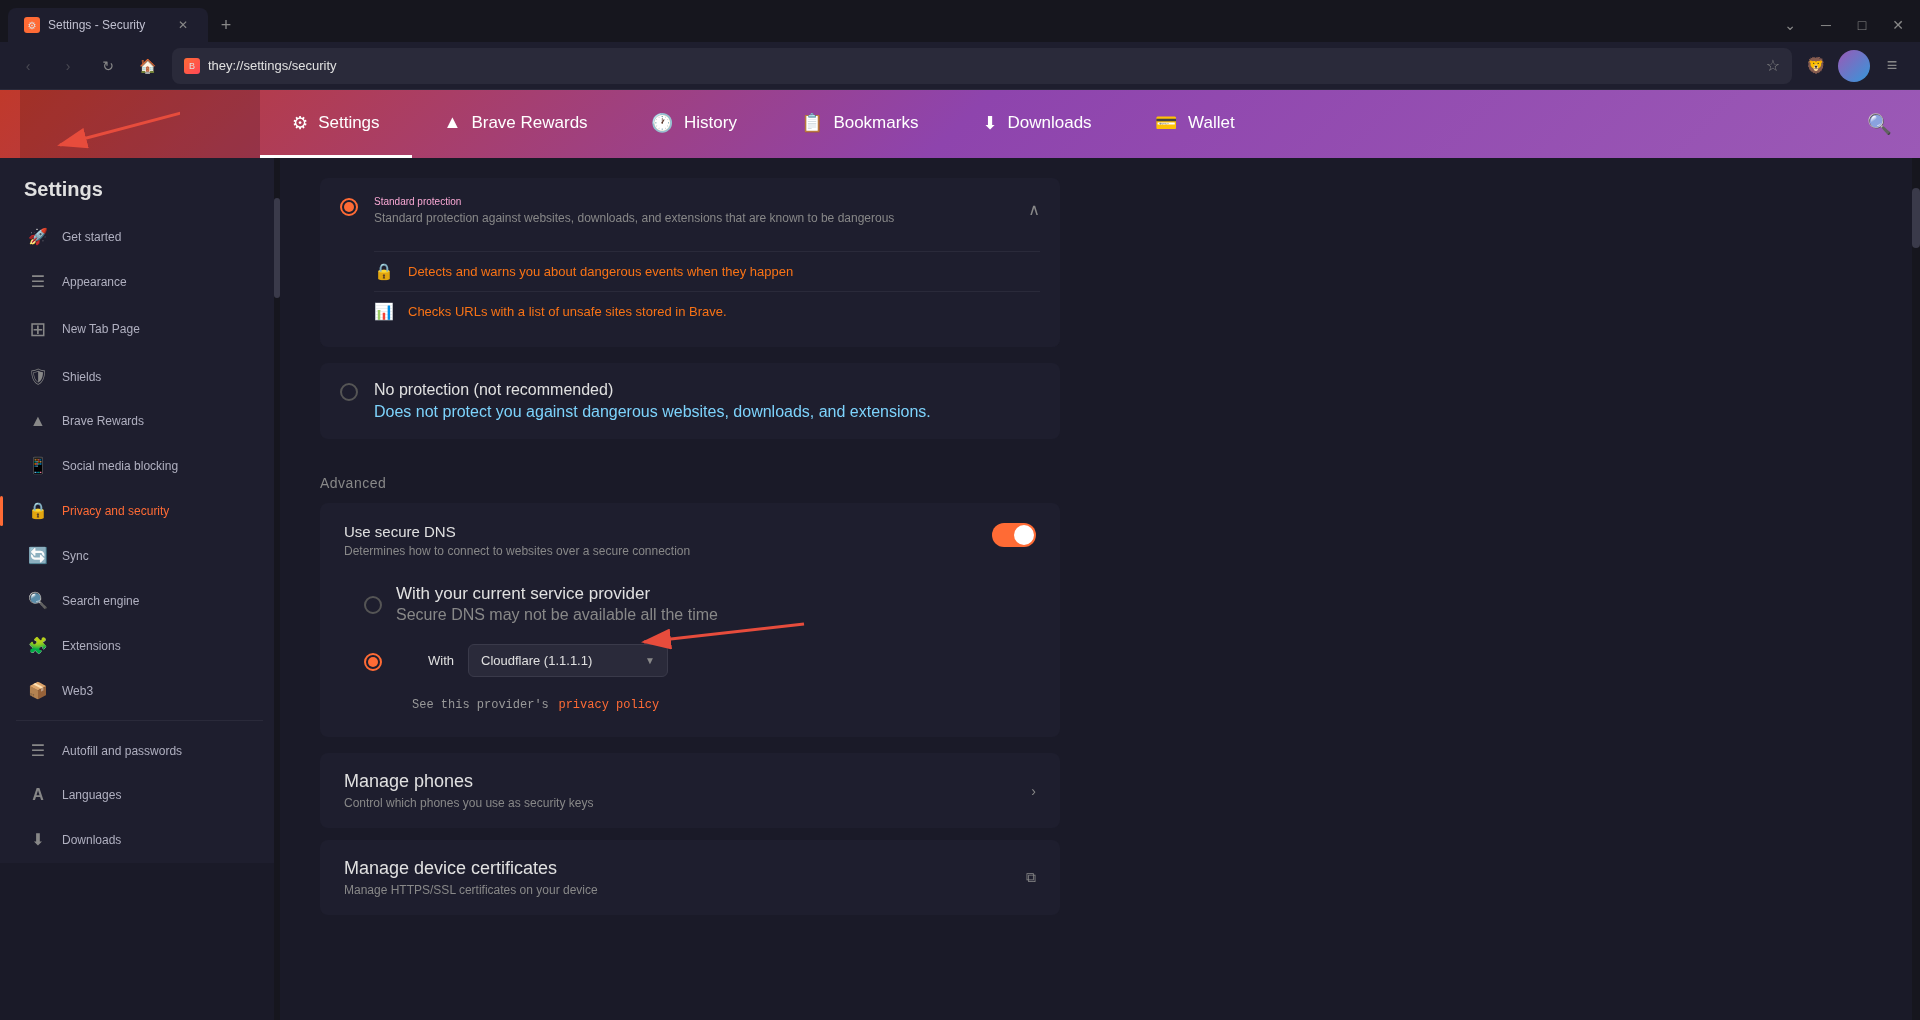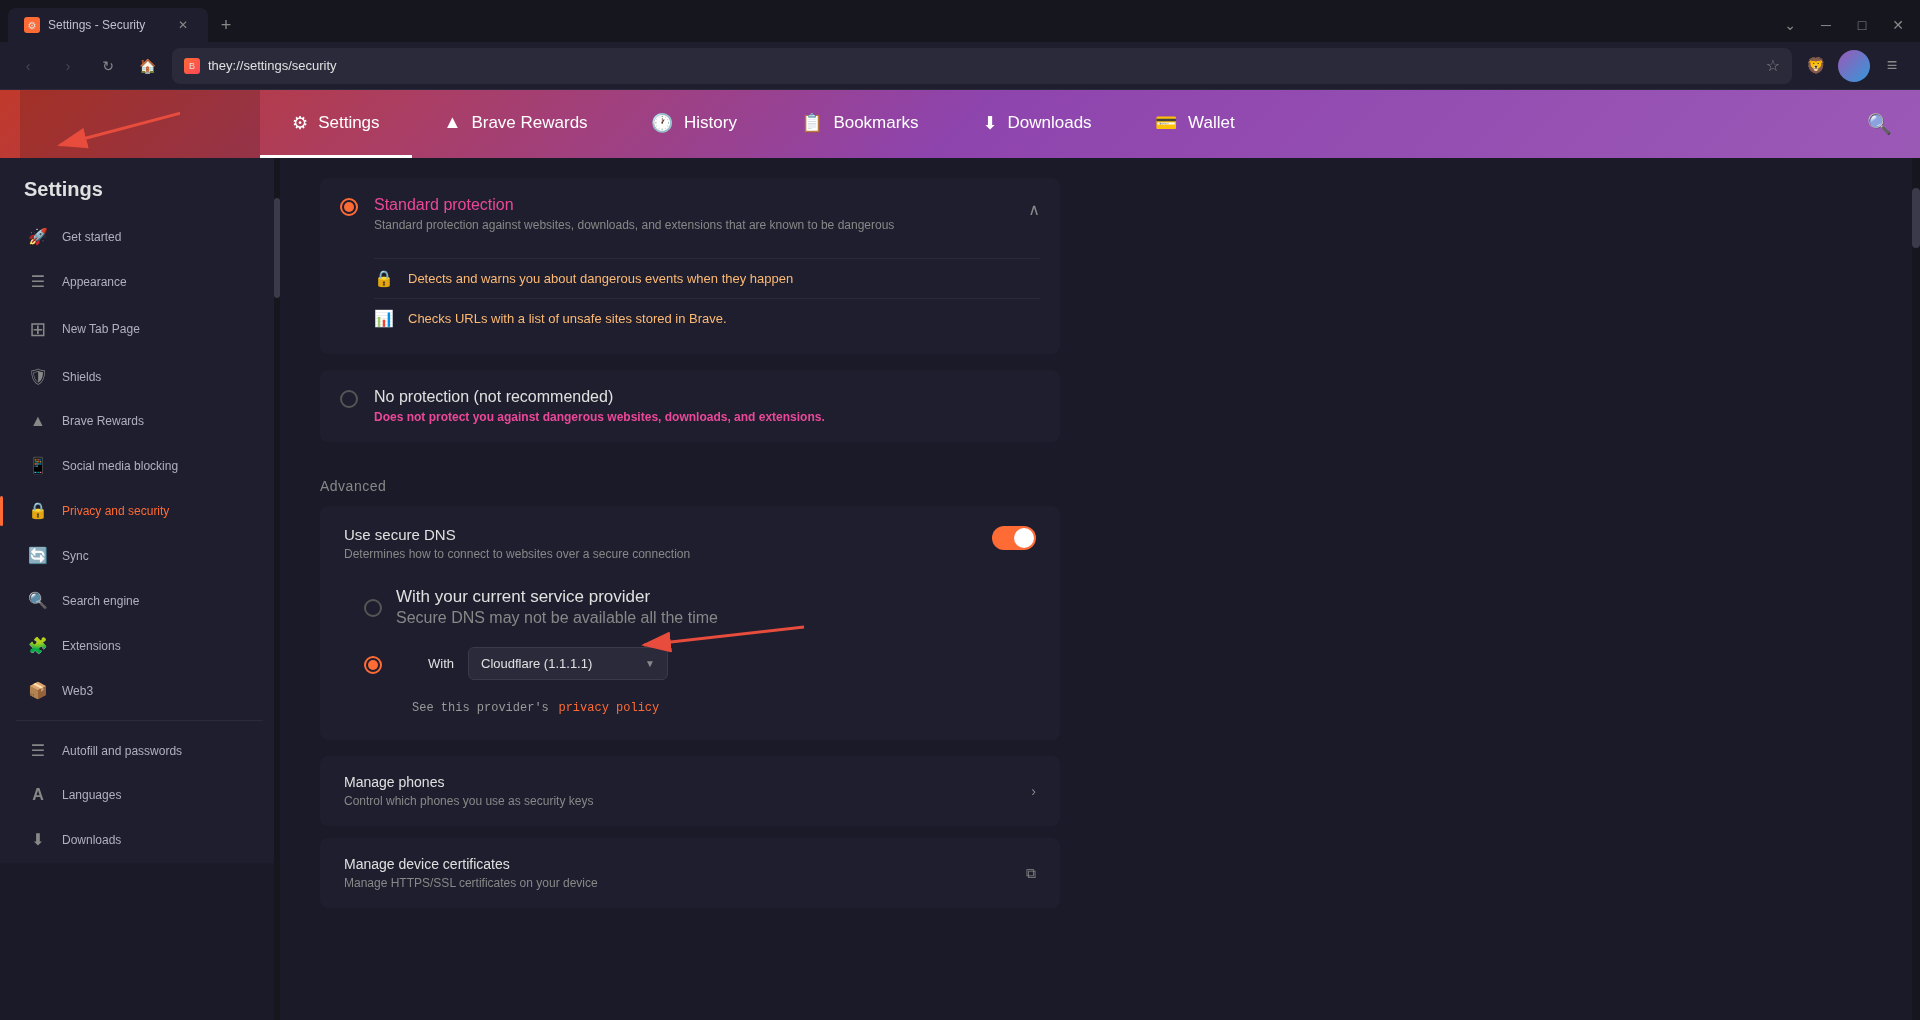--- a/index.html
+++ b/index.html
@@ -58,35 +58,35 @@
     .content-area { flex: 1; overflow-y: auto; background: #1a1a28; padding: 0; position: relative; }
     .content-inner { max-width: 820px; padding: 20px 40px; }
 
     
     .protection-section { background: #1e1e2e; border-radius: 8px; margin-bottom: 16px; overflow: hidden; }
     .protection-option { display: flex; align-items: flex-start; gap: 16px; padding: 18px 20px; cursor: pointer; }
     .radio-btn { width: 18px; height: 18px; border-radius: 50%; border: 2px solid #555; flex-shrink: 0; margin-top: 2px; display: flex; align-items: center; justify-content: center; }
     .radio-btn.selected { border-color: #ff6b35; }
     .radio-btn.selected::after { content: ''; width: 10px; height: 10px; border-radius: 50%; background: #ff6b35; }
     .protection-info { flex: 1; }
-    .protection-title { font-size: 16px; font-weight: 500; color: #ec4899; margin-bottom: 4px; }
+    .protection-title { font-size: 10px; font-weight: 500; color: #f9a8d4; margin-bottom: 4px; }
     .protection-desc { font-size: 12px; color: #888; }
     .collapse-icon { color: #888; font-size: 16px; margin-top: 4px; }
 
     
     .features-list { padding: 8px 20px 16px 54px; background: #1e1e2e; }
     .feature-item { display: flex; align-items: center; gap: 14px; padding: 10px 0; border-top: 1px solid #2a2a3a; }
     .feature-icon { font-size: 16px; color: #666; width: 20px; text-align: center; flex-shrink: 0; }
-    .feature-text { font-size: 13px; color: #fdba74; }
+    .feature-text { font-size: 13px; color: #f97316; }
 
     
     .no-protection { display: flex; align-items: flex-start; gap: 16px; padding: 18px 20px; cursor: pointer; }
     .no-prot-info { flex: 1; }
     .no-prot-title { font-size: 16px; color: #e0e0e0; margin-bottom: 4px; }
-    .no-prot-desc { font-size: 12px; color: #ec4899; font-weight: bold; }
+    .no-prot-desc { font-size: 16px; color: #7dd3fc; }
 
     
     .advanced-label { font-size: 14px; color: #888; padding: 20px 0 12px 0; font-weight: 500; letter-spacing: 0.5px; }
 
     
     .dns-section { background: #1e1e2e; border-radius: 8px; padding: 20px 24px; margin-bottom: 16px; }
     .dns-header { display: flex; align-items: flex-start; justify-content: space-between; margin-bottom: 16px; }
     .dns-title { font-size: 15px; font-weight: 500; color: #e0e0e0; margin-bottom: 4px; }
     .dns-desc { font-size: 12px; color: #888; }
     .toggle { width: 44px; height: 24px; border-radius: 12px; background: #ff6b35; position: relative; cursor: pointer; flex-shrink: 0; }
@@ -100,21 +100,21 @@
     .dns-radio-desc { font-size: 16px; color: #888; margin-top: 2px; }
     .dns-with-row { display: flex; align-items: center; gap: 14px; padding: 10px 0; cursor: pointer; }
     .dns-with-label { font-size: 13px; color: #e0e0e0; margin-left: 32px; }
     .dns-dropdown { background: #2a2a3a; border: 1px solid #3a3a4a; border-radius: 6px; padding: 8px 12px; color: #e0e0e0; font-size: 13px; display: flex; align-items: center; gap: 8px; min-width: 200px; cursor: pointer; }
     .dns-dropdown-arrow { color: #888; font-size: 10px; margin-left: auto; }
     .privacy-link { color: #ff6b35; text-decoration: none; font-size: 12px; }
     .privacy-policy-row { padding: 8px 0 4px 48px; font-family: Liberation Mono, monospace; }
 
     
     .manage-section { background: #1e1e2e; border-radius: 8px; padding: 18px 24px; margin-bottom: 12px; display: flex; align-items: center; justify-content: space-between; cursor: pointer; }
-    .manage-info .manage-title { font-size: 14px; font-weight: 500; color: #e0e0e0; margin-bottom: 4px; }
+    .manage-info .manage-title { font-size: 18px; font-weight: 500; color: #e0e0e0; margin-bottom: 4px; }
     .manage-info .manage-desc { font-size: 12px; color: #888; }
     .manage-arrow { color: #888; font-size: 14px; }
     .manage-ext-icon { color: #888; font-size: 14px; cursor: pointer; }
 
     
     .content-area::-webkit-scrollbar { width: 8px; }
     .content-area::-webkit-scrollbar-track { background: #1a1a28; }
     .content-area::-webkit-scrollbar-thumb { background: #3a3a4a; border-radius: 4px; }
     .sidebar::-webkit-scrollbar { width: 4px; }
     .sidebar::-webkit-scrollbar-track { background: transparent; }

